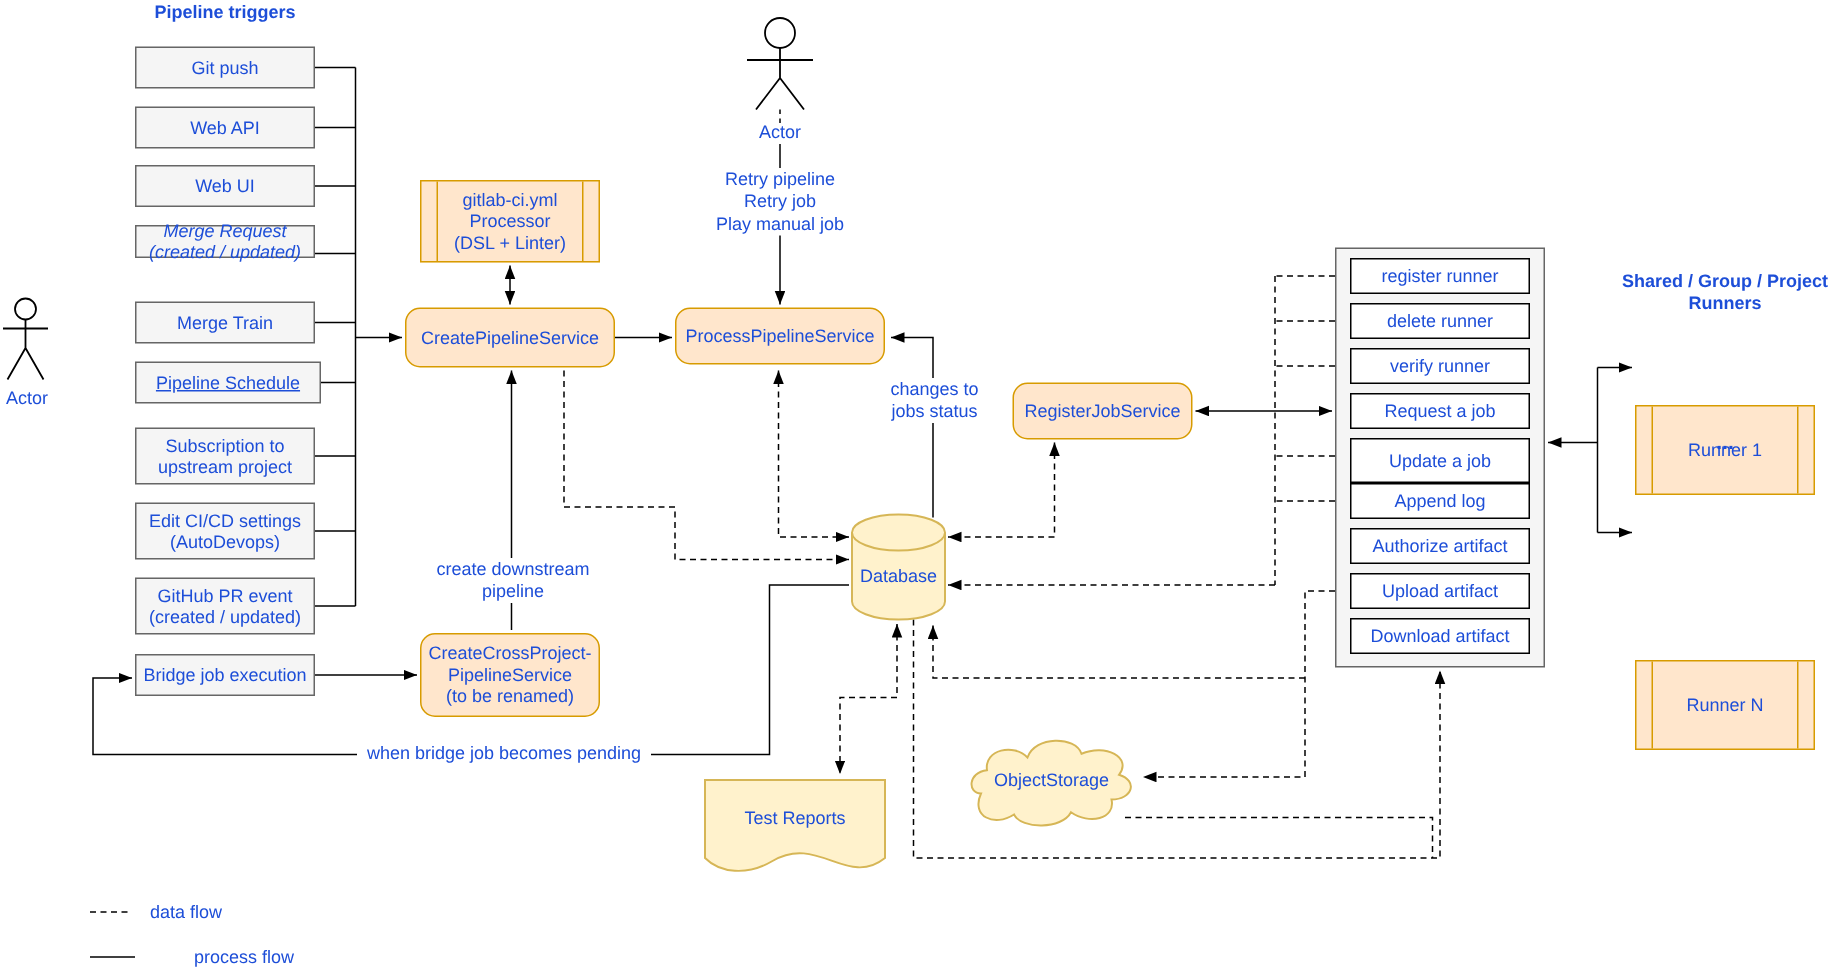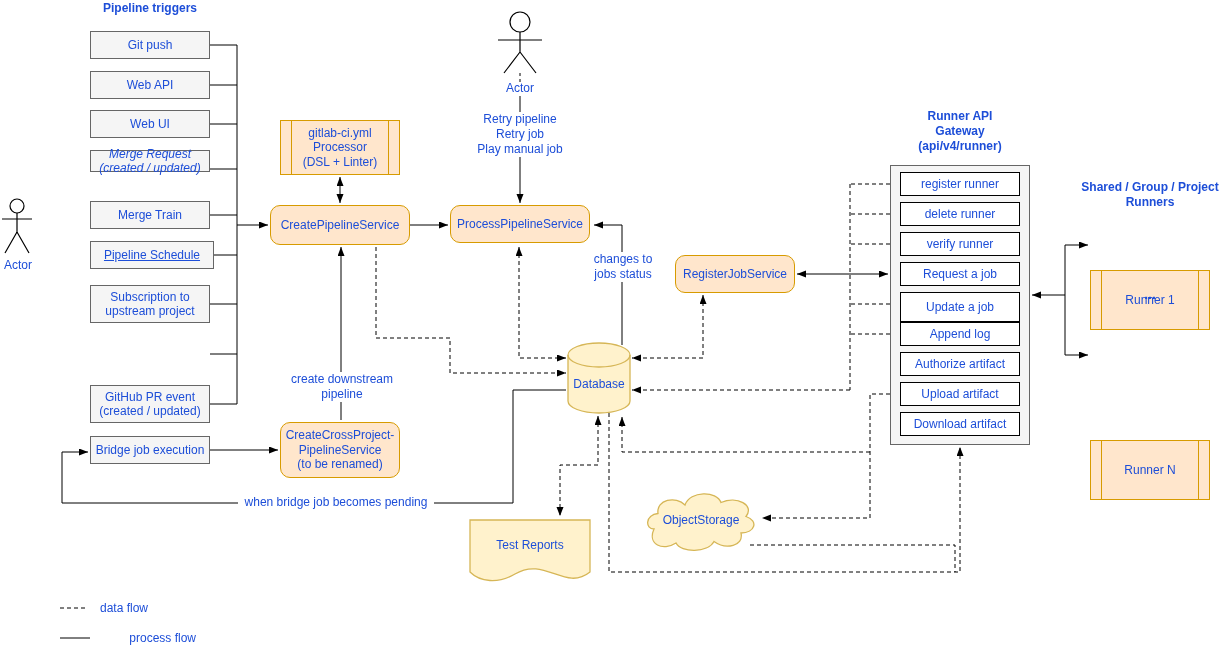--- a/index.html
+++ b/index.html
@@ -94,20 +94,22 @@
   <div class="hdr" style="left:90px;top:1px;width:120px;">Pipeline triggers</div>
   <div class="node gray" style="left:90px;top:31px;width:120px;height:28px;">Git push</div>
   <div class="node gray" style="left:90px;top:71px;width:120px;height:28px;">Web API</div>
   <div class="node gray" style="left:90px;top:110px;width:120px;height:28px;">Web UI</div>
   <div class="node gray" style="left:90px;top:150px;width:120px;height:22px;font-style:italic;">Merge Request
 (created / updated)</div>
   <div class="node gray" style="left:90px;top:201px;width:120px;height:28px;">Merge Train</div>
   <div class="node gray" style="left:90px;top:241px;width:124px;height:28px;text-decoration:underline;">Pipeline Schedule</div>
   <div class="node gray" style="left:90px;top:285px;width:120px;height:38px;">Subscription to
 upstream project</div>
+  <div class="node gray" style="left:90px;top:335px;width:120px;height:38px;">Edit CI/CD settings
+(AutoDevops)</div>
   <div class="node gray" style="left:90px;top:385px;width:120px;height:38px;">GitHub PR event
 (created / updated)</div>
   <div class="node gray" style="left:90px;top:436px;width:120px;height:28px;">Bridge job execution</div>
 
   <div class="lbl" style="left:0px;top:258px;width:36px;">Actor</div>
   <div class="lbl" style="left:498px;top:81px;width:44px;">Actor</div>
   <div class="lbl overlay" style="left:458px;top:112px;width:124px;">Retry pipeline
 Retry job
 Play manual job</div>
 
@@ -124,23 +126,20 @@
   <div class="lbl overlay" style="left:282px;top:372px;width:120px;">create downstream
 pipeline</div>
   <div class="lbl overlay" style="left:584px;top:252px;width:78px;">changes to
 jobs status</div>
   <div class="lbl overlay" style="left:238px;top:495px;width:196px;">when bridge job becomes pending</div>
 
   <div class="lbl" style="left:566px;top:377px;width:66px;">Database</div>
   <div class="lbl" style="left:470px;top:538px;width:120px;">Test Reports</div>
   <div class="lbl" style="left:648px;top:513px;width:106px;">ObjectStorage</div>
 
-  <div class="hdr" style="left:890px;top:109px;width:140px;">Runner API
-Gateway
-(api/v4/runner)</div>
   <div class="node gray" style="left:890px;top:165px;width:140px;height:280px;"></div>
   <div class="node whitebox" style="left:900px;top:172px;width:120px;height:24px;">register runner</div>
   <div class="node whitebox" style="left:900px;top:202px;width:120px;height:24px;">delete runner</div>
   <div class="node whitebox" style="left:900px;top:232px;width:120px;height:24px;">verify runner</div>
   <div class="node whitebox" style="left:900px;top:262px;width:120px;height:24px;">Request a job</div>
   <div class="node whitebox" style="left:900px;top:292px;width:120px;height:30px;">Update a job</div>
   <div class="node whitebox" style="left:900px;top:322px;width:120px;height:24px;">Append log</div>
   <div class="node whitebox" style="left:900px;top:352px;width:120px;height:24px;">Authorize artifact</div>
   <div class="node whitebox" style="left:900px;top:382px;width:120px;height:24px;">Upload artifact</div>
   <div class="node whitebox" style="left:900px;top:412px;width:120px;height:24px;">Download artifact</div>

